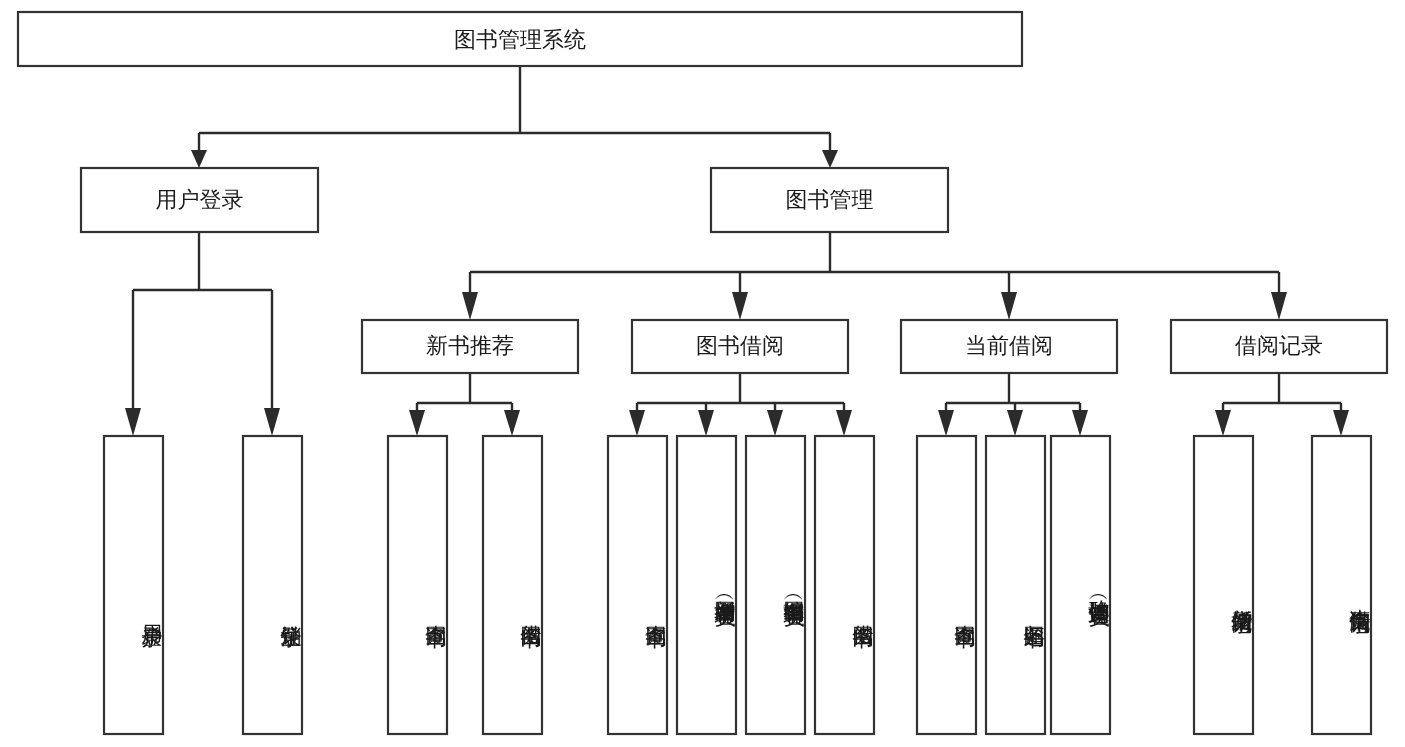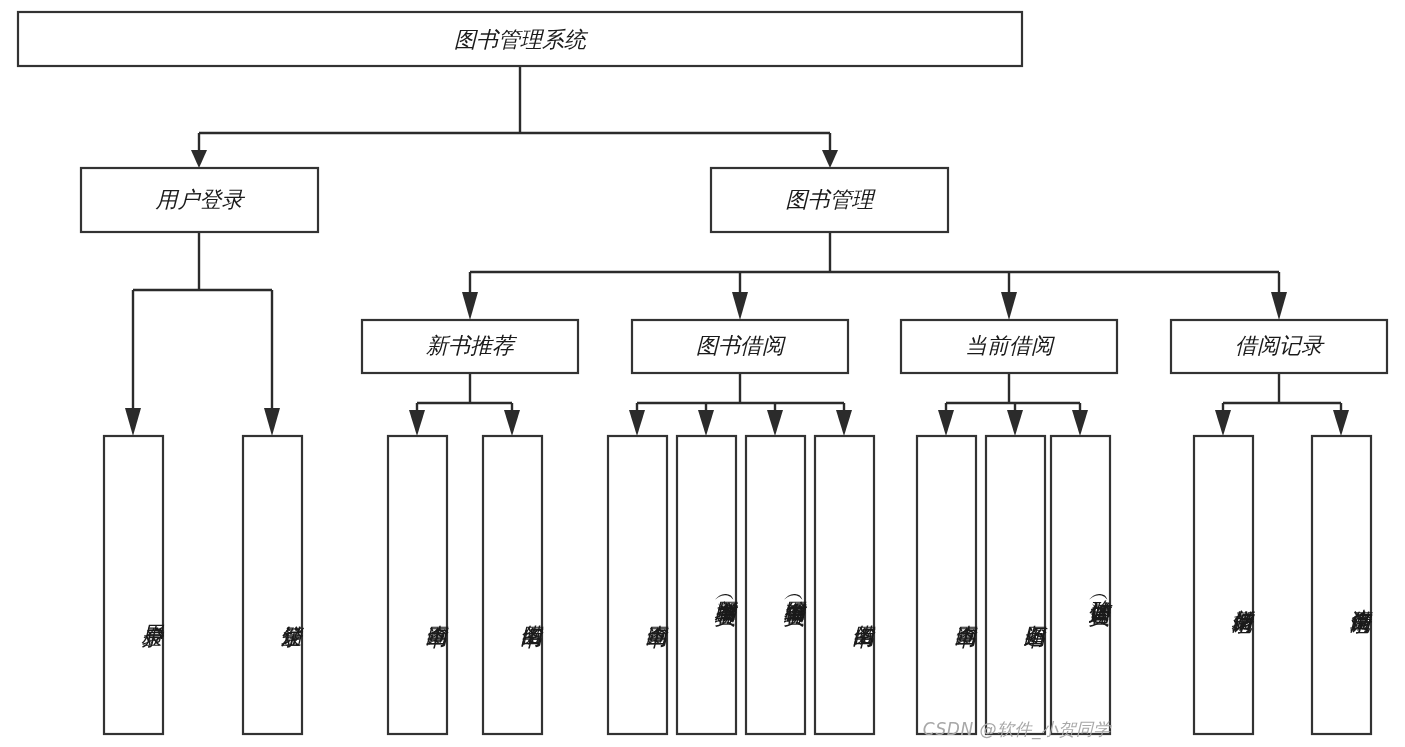--- a/index.html
+++ b/index.html
@@ -11,21 +11,20 @@
     width: 1405px;
     height: 747px;
     font-family: "Liberation Sans", "DejaVu Sans", sans-serif;
     position: relative;
     overflow: hidden;
   }
   #diagram-root {
     position: relative;
     width: 1119px;
     height: 747px;
-    font-style: italic;
   }
   svg#flow {
     position: absolute;
     left: 0;
     top: 0;
     width: 1405px;
     height: 747px;
   }
   .node-box {
     fill: #ffffff;
@@ -208,15 +207,14 @@
   <div class="node-label-v" style="left:746px; top:443px; width:59px; height:288px;">编辑图书（管理员）</div>
   <div class="node-label-v" style="left:815px; top:490px; width:59px; height:240px;">借阅图书</div>
 
   <div class="node-label-v" style="left:917px; top:490px; width:59px; height:240px;">查询图书</div>
   <div class="node-label-v" style="left:986px; top:490px; width:59px; height:240px;">归还图书</div>
   <div class="node-label-v" style="left:1051px; top:443px; width:59px; height:288px;">确认归还（管理员）</div>
 
   <div class="node-label-v" style="left:1194px; top:462px; width:59px; height:266px;">新增借阅记录</div>
   <div class="node-label-v" style="left:1312px; top:462px; width:59px; height:266px;">查询借阅记录</div>
 
-  <div class="watermark">CSDN @软件_小贺同学</div>
 
 </div>
 
 </body></html>

